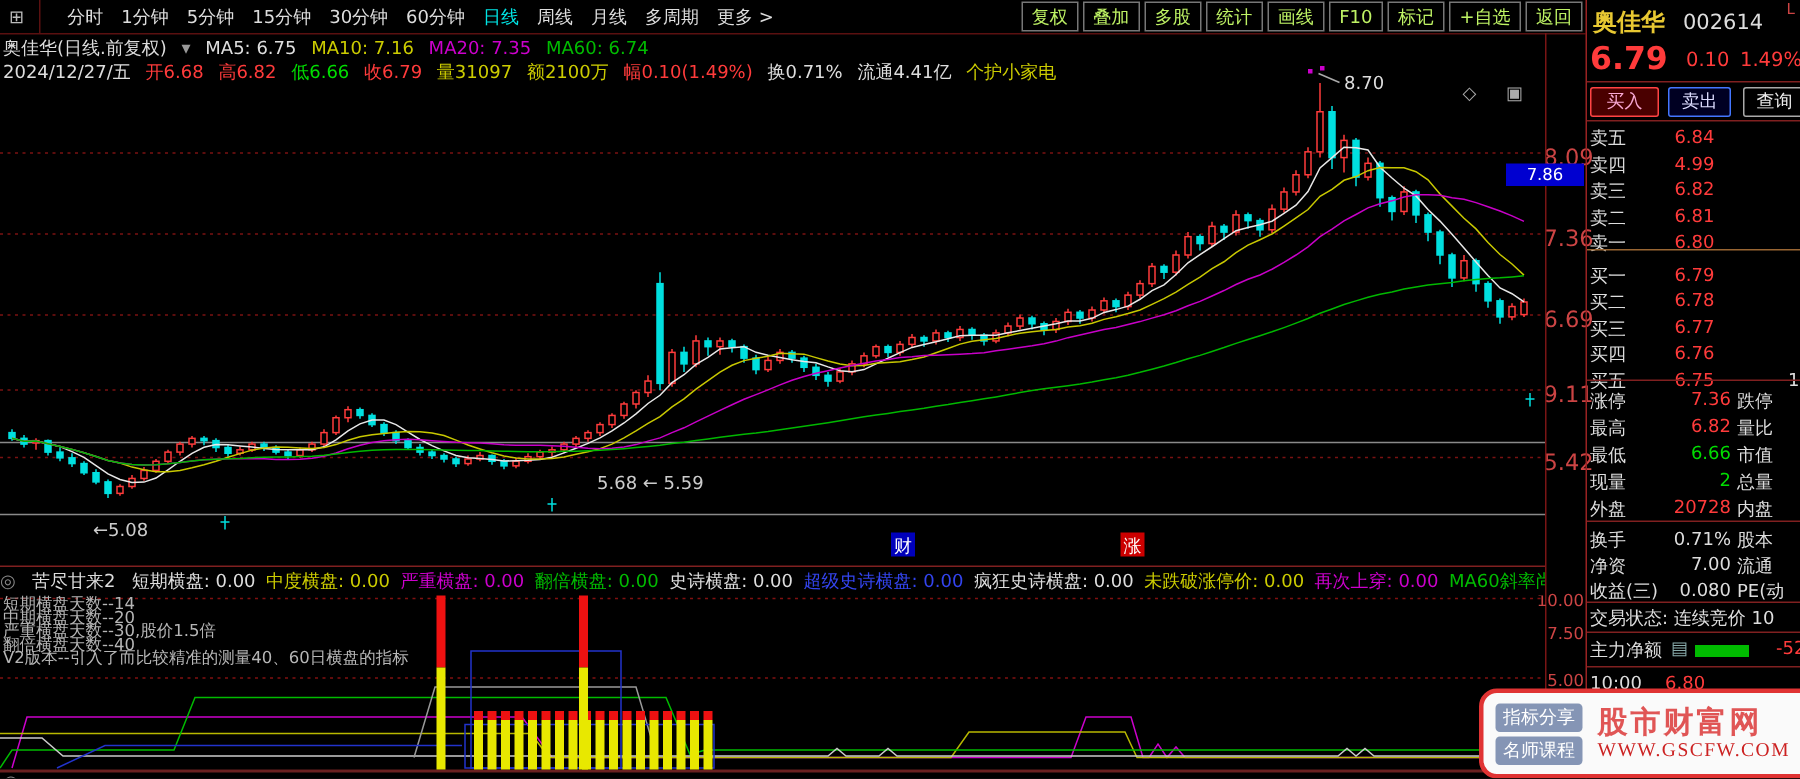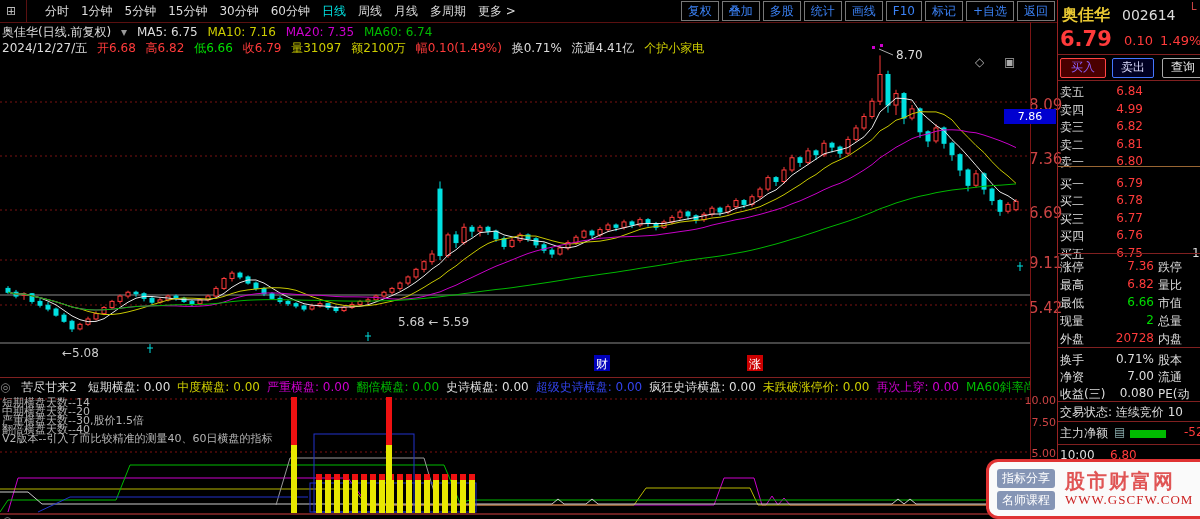--- a/index.html
+++ b/index.html
@@ -5,21 +5,21 @@
   html,body{margin:0;padding:0;background:#111;}
   #root{position:relative;width:1200px;height:519px;background:#000;overflow:hidden;
         font-family:"DejaVu Sans","Liberation Sans",sans-serif;font-size:12px;color:#ddd;}
   .abs{position:absolute;}
   
   #menubar{left:0;top:0;width:1057px;height:22px;border-bottom:1px solid #5a1010;line-height:22px;white-space:nowrap;}
   .menu-item{display:inline-block;margin:0 6px;color:#ddd;cursor:pointer;}
   .menu-item.active{color:#00e5e5;}
   #menu-win-icon{display:inline-block;margin:0 8px 0 6px;color:#bbb;border-right:1px solid #5a1010;padding-right:10px;}
   #toolbar{right:145px;top:1px;white-space:nowrap;}
-  .tb-btn{display:inline-block;border:1px solid #777;color:#3b82f6;padding:0 6px;margin-left:3px;height:18px;line-height:18px;cursor:pointer;}
+  .tb-btn{display:inline-block;border:1px solid #777;color:#bef264;padding:0 6px;margin-left:3px;height:18px;line-height:18px;cursor:pointer;}
   
   #title-row{left:2px;top:24px;white-space:nowrap;z-index:5;}
   #info-row{left:2px;top:40px;white-space:nowrap;z-index:5;}
   .sp{margin-right:6px;}
   .c-w{color:#ddd;} .c-r{color:#ff3b3b;} .c-g{color:#00dd00;} .c-y{color:#cccc00;}
   .c-m{color:#cc00cc;} .c-grn{color:#00bb00;} .c-b{color:#3344ee;}
   #chart-icons{left:975px;top:55px;color:#aaa;z-index:5;letter-spacing:8px;}
   
   .axis-label{position:absolute;left:1029px;width:28px;color:#cc4444;font-size:15px;}
   #last-close-tag{left:1004px;top:109px;width:52px;height:15px;background:#0000d0;color:#fff;
@@ -457,21 +457,21 @@
 <div class="vline abs" style="left:1057px;top:0;height:519px;background:#992222"></div>
 <div id="bottom-strip" class="abs">◎</div>
 
 <div id="panel" class="abs">
   <span class="p-abs" style="left:4px;top:5px;font-size:16px;font-weight:bold;color:#e8c832">奥佳华</span>
   <span class="p-abs" style="left:64px;top:7px;font-size:14px;color:#ddd">002614</span>
   <span class="p-abs" style="left:133px;top:1px;font-size:10px;color:#cc4444">L</span>
   <span class="p-abs c-r" style="left:2px;top:27px;font-size:21px;font-weight:bold">6.79</span>
   <span class="p-abs c-r" style="left:66px;top:33px;font-size:13px">0.10</span>
   <span class="p-abs c-r" style="left:102px;top:33px;font-size:13px">1.49%</span>
-  <div class="p-btn" style="left:2px;width:44px;border:1px solid #ff4444;background:#4a0000;color:#8b5cf6">买入</div>
+  <div class="p-btn" style="left:2px;width:44px;border:1px solid #ff4444;background:#4a0000;color:#f9a8d4">买入</div>
   <div class="p-btn" style="left:54px;width:40px;border:1px solid #4477ff;background:#000022;color:#ddddff">卖出</div>
   <div class="p-btn" style="left:104px;width:40px;border:1px solid #aaa;background:#000;color:#eee">查询</div>
   <div id="orderbook">
         <span class="row-label p-abs" style="top: 84px;">卖五</span>
         <span class="row-val p-abs c-r" style="top: 84px;">6.84</span>
         <span class="row-label p-abs" style="top: 101.5px;">卖四</span>
         <span class="row-val p-abs c-r" style="top: 101.5px;">4.99</span>
         <span class="row-label p-abs" style="top: 119px;">卖三</span>
         <span class="row-val p-abs c-r" style="top: 119px;">6.82</span>
         <span class="row-label p-abs" style="top: 136.5px;">卖二</span>

